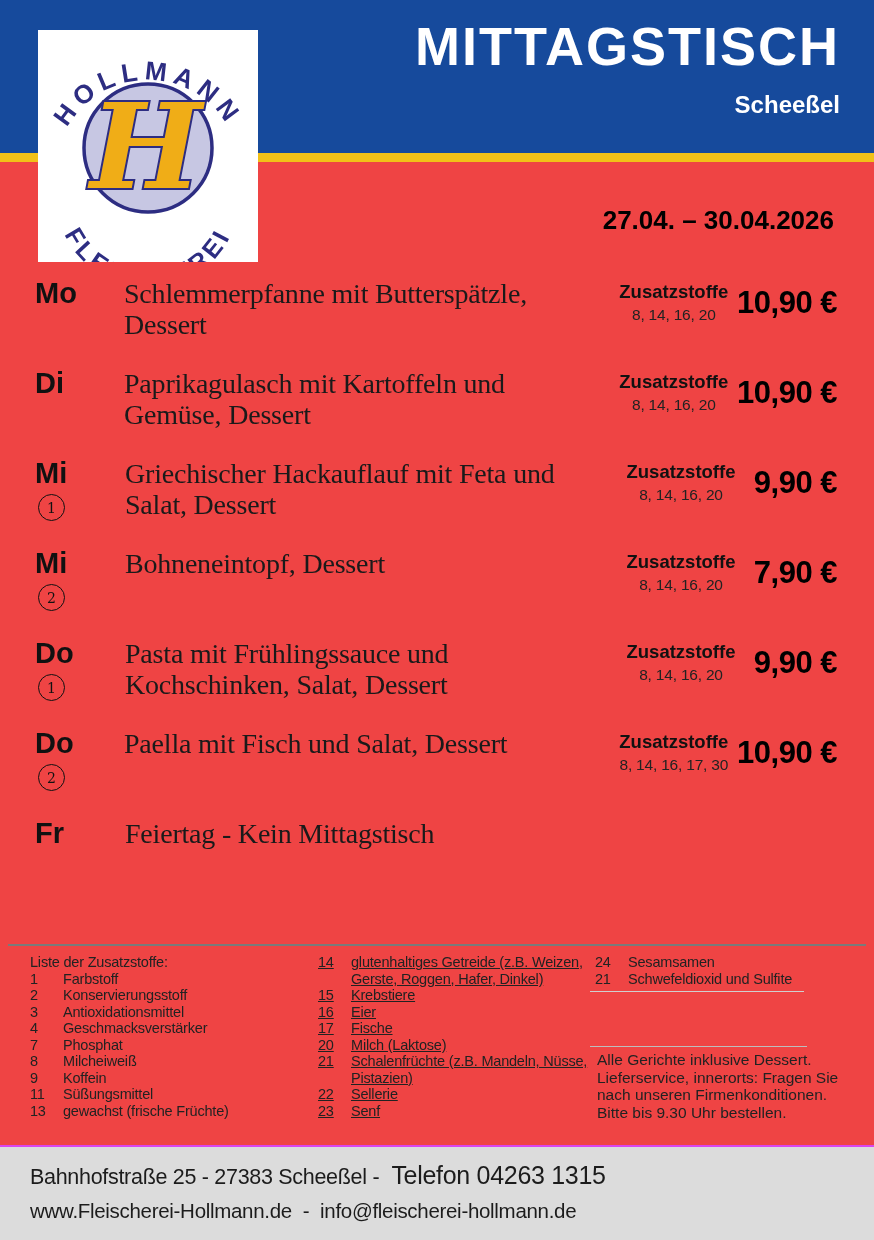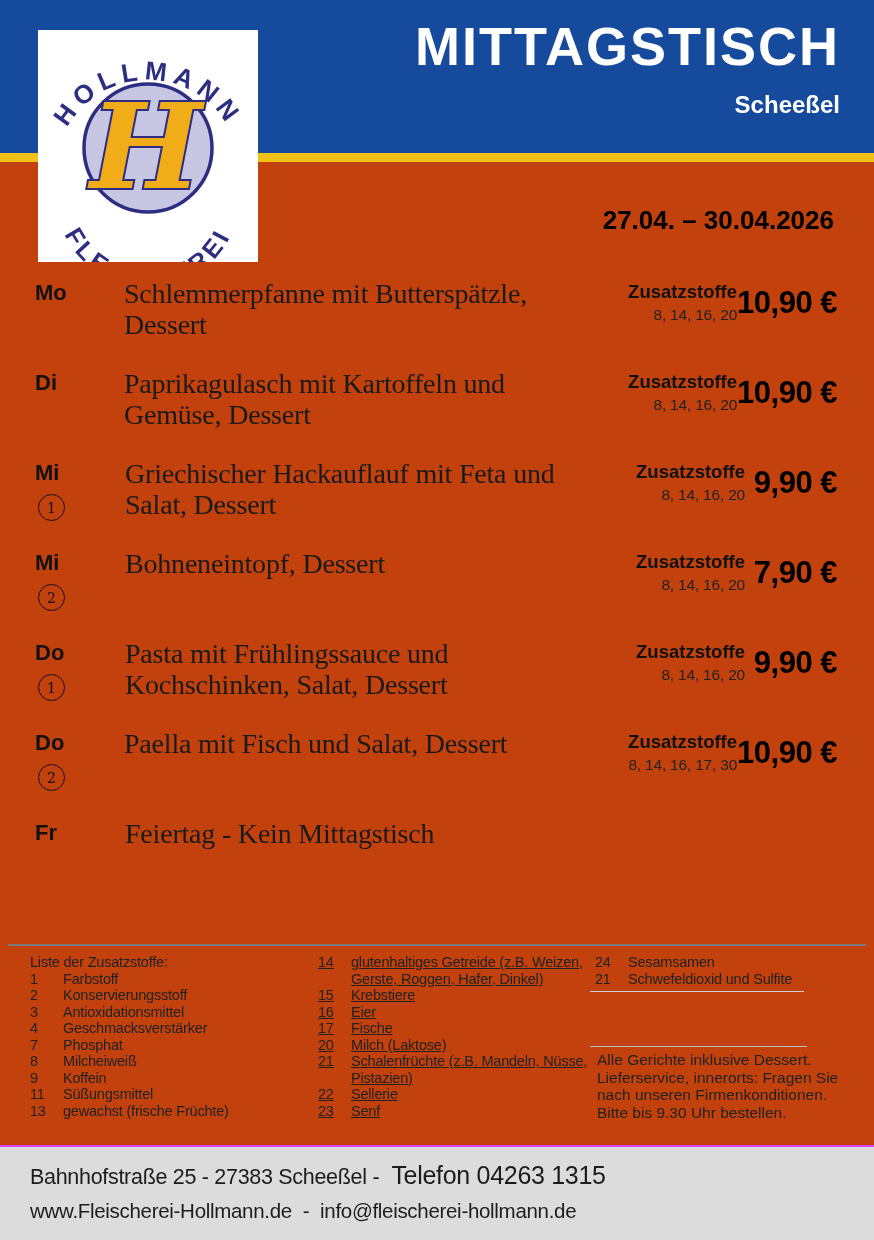--- a/index.html
+++ b/index.html
@@ -1,41 +1,41 @@
 <!DOCTYPE html>
 <html><head>
 <meta charset="utf-8">
 <style>
   html,body{margin:0;padding:0;background:#fff;}
-  .page{position:relative;width:874px;height:1240px;background:#c2410c;overflow:hidden;
+  .page{position:relative;width:874px;height:1240px;background:#ef4444;overflow:hidden;
         font-family:"Liberation Sans",sans-serif;color:#111;}
 
   
   .banner{position:absolute;left:0;top:0;width:874px;height:153px;background:#164a9c;}
   .banner-stripe{position:absolute;left:0;top:153px;width:874px;height:9px;background:#f2c118;}
   .banner-text{position:absolute;right:34px;top:14px;text-align:right;}
   .main-title{color:#ffffff;font-weight:700;font-size:54px;line-height:64px;letter-spacing:2px;
               font-family:"Liberation Sans",sans-serif;}
   .sub-title{color:#ffffff;font-weight:700;font-size:24px;line-height:28px;margin-top:13px;}
   .date-range{position:absolute;right:40px;top:205px;font-size:26px;font-weight:700;color:#000;}
 
   
   .logo-box{position:absolute;left:38px;top:30px;width:220px;height:232px;background:#ffffff;z-index:3;}
 
   
   .menu{position:absolute;left:0;top:272px;width:874px;}
   .row{display:flex;height:90px;align-items:flex-start;}
   .day-cell{width:125px;box-sizing:border-box;padding:4px 0 0 35px;}
-  .day{font-size:22px;line-height:34px;font-weight:700;color:#111;}
+  .day{font-size:29px;line-height:34px;font-weight:700;color:#111;}
   .variant{display:flex;align-items:center;justify-content:center;width:25px;height:25px;
            border:1.6px solid #111;border-radius:50%;margin:4px 0 0 3px;
            font-family:"DejaVu Serif",serif;font-size:14px;color:#111;}
   .dish{width:492px;box-sizing:border-box;padding:6px 10px 0 0;font-size:28px;line-height:31px;
         letter-spacing:-0.2px;color:#1a1a1a;font-family:Liberation Serif, serif;}
-  .adds{width:128px;box-sizing:border-box;padding-top:9px;text-align:right;}
+  .adds{width:128px;box-sizing:border-box;padding-top:9px;text-align:center;}
   .adds-label{font-size:18.5px;font-weight:700;line-height:22px;color:#111;}
   .adds-nums{font-size:15.5px;line-height:24px;color:#222;letter-spacing:-0.2px;white-space:nowrap;}
   .price{flex:1;box-sizing:border-box;padding:13px 37px 0 0;text-align:right;
          font-size:31px;font-weight:700;letter-spacing:-0.5px;color:#000;white-space:nowrap;}
 
   
   .rule{position:absolute;left:8px;top:944px;width:858px;height:2px;background:#7a7a7a;}
   .add-col{position:absolute;top:954px;font-size:14.5px;line-height:16.5px;letter-spacing:-0.2px;color:#222;}
   .add-col1{left:30px;width:280px;}
   .add-col2{left:318px;width:283px;text-decoration:underline;}

